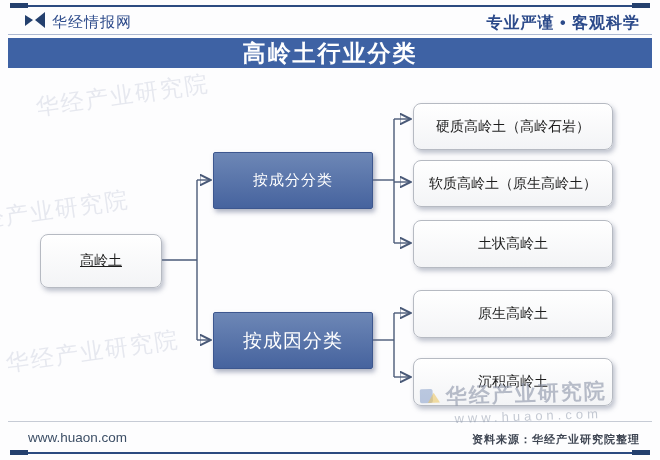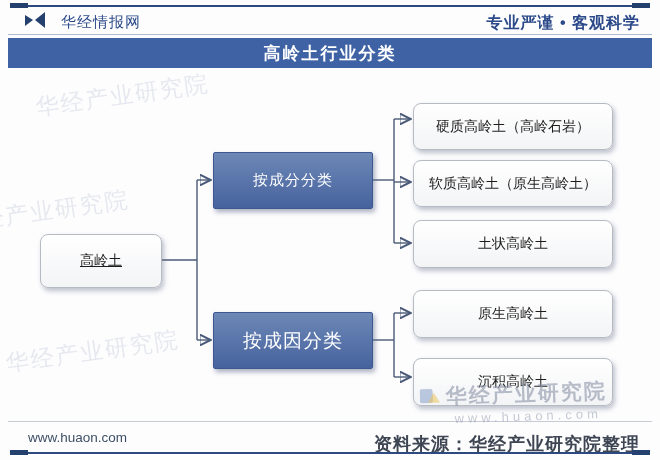--- a/index.html
+++ b/index.html
@@ -5,29 +5,29 @@
   html,body{margin:0;padding:0;background:#ffffff;}
   body{font-family:"Liberation Sans","DejaVu Sans",sans-serif;}
   .page{position:relative;width:660px;height:460px;background:#fdfdfe;overflow:hidden;}
 
   
   .accent-thin{position:absolute;left:10px;right:10px;height:2px;background:#2c4a80;}
   .accent-cap{position:absolute;width:18px;height:5px;background:#24406e;}
 
   
   .brand-row{position:absolute;left:0;top:8px;width:660px;height:26px;}
-  .brand{position:absolute;left:24px;top:3px;display:flex;align-items:center;gap:15px;}
+  .brand{position:absolute;left:24px;top:3px;display:flex;align-items:center;gap:6px;}
   .brand-text{font-size:15px;color:#2c4a8a;letter-spacing:1px;}
   .slogan{position:absolute;right:20px;top:5px;font-size:16px;font-weight:bold;color:#2c4a8a;letter-spacing:1px;}
   .header-sep{position:absolute;left:8px;right:8px;top:34px;height:1px;background:#aebad2;}
 
   
   .title-bar{position:absolute;left:8px;right:8px;top:38px;height:30px;background:#3e62a4;
     display:flex;align-items:center;justify-content:center;}
-  .title-bar span{color:#ffffff;font-weight:bold;font-size:17px;letter-spacing:2px;}
+  .title-bar span{color:#ffffff;font-weight:bold;font-size:23px;letter-spacing:2px;}
 
   
   .node{position:absolute;display:flex;align-items:center;justify-content:center;z-index:2;text-align:center;}
   .node-white{background:linear-gradient(#ffffff,#f3f4f6);border:1px solid #b6bac2;border-radius:8px;
     box-shadow:2px 3px 5px rgba(110,120,145,0.45);color:#1c1c1c;}
   .node-blue{background:linear-gradient(#6d87b6,#46639e);border:1px solid #3d578f;border-radius:2px;
     box-shadow:2px 3px 5px rgba(100,110,140,0.55);color:#ffffff;text-align:center;}
   .root-node{left:40px;top:234px;width:120px;height:52px;font-size:14px;text-decoration:underline;}
   .branch-0{left:213px;top:152px;width:158px;height:55px;font-size:15px;letter-spacing:1px;}
   .branch-1{left:213px;top:312px;width:158px;height:55px;font-size:19px;letter-spacing:1px;}
@@ -45,21 +45,21 @@
   .wm{position:absolute;font-size:23px;letter-spacing:2px;white-space:nowrap;
     color:rgba(150,160,185,0.22);transform:rotate(-8deg);z-index:0;pointer-events:none;}
   .wm-strong{position:absolute;left:420px;top:380px;z-index:5;pointer-events:none;transform:rotate(-2deg);}
   .wm-strong .wm-line1{display:flex;align-items:center;gap:6px;}
   .wm-strong .wm-text{font-size:21px;font-weight:bold;letter-spacing:2px;color:rgba(138,146,166,0.60);}
   .wm-strong .wm-url{margin-left:34px;margin-top:1px;font-size:13px;letter-spacing:4px;color:rgba(150,158,175,0.55);}
 
   
   .footer-sep{position:absolute;left:8px;right:8px;top:421px;height:1px;background:#c6cbd5;}
   .footer-site{position:absolute;left:28px;top:430px;font-size:13.5px;color:#3d4f66;}
-  .footer-source{position:absolute;right:20px;top:432px;font-size:18px;font-weight:bold;color:#3f4653;letter-spacing:1px;}
+  .footer-source{position:absolute;right:20px;top:432px;font-size:11px;font-weight:bold;color:#3f4653;letter-spacing:1px;}
 </style>
 </head>
 <body>
 
 <div class="page">
 
   <div class="accent-thin" style="top:5px;"></div>
   <div class="accent-cap" style="left:10px;top:3px;"></div>
   <div class="accent-cap" style="right:10px;top:3px;"></div>
 

